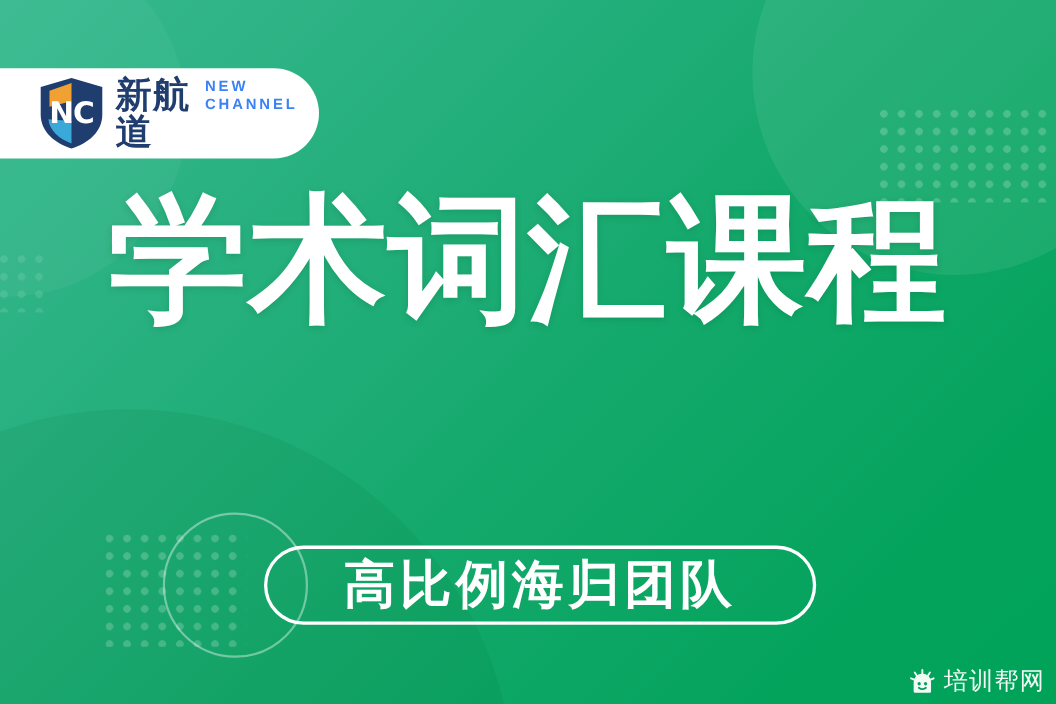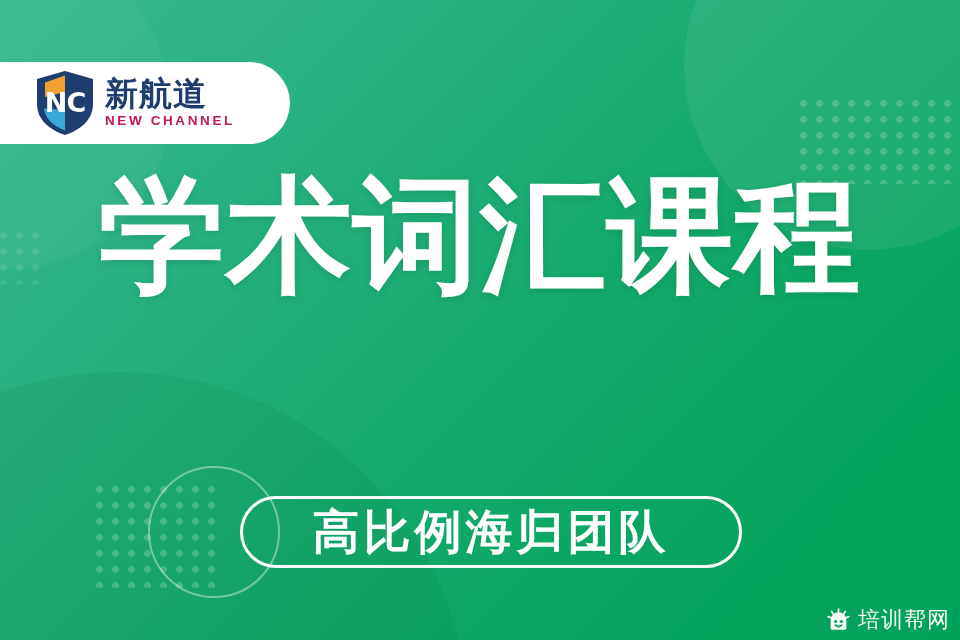--- a/index.html
+++ b/index.html
@@ -77,34 +77,34 @@
     padding-left: 78px;
   }
   .shield-wrap {
     width: 62px;
     height: 66px;
     flex: 0 0 auto;
     position: relative;
     margin-right: 9px;
   }
   .shield-wrap svg { display: block; }
-  .logo-text { display: flex; flex-direction: column; justify-content: center; }
+  .logo-text { display: flex; justify-content: center; }
   .logo-cn {
     font-size: 33px;
     line-height: 34px;
     font-weight: 700;
     color: #1f3d6e;
     letter-spacing: 1px;
     font-family: "DejaVu Sans", "Liberation Sans", sans-serif;
   }
   .logo-en {
     font-size: 13.5px;
     line-height: 16px;
     font-weight: 700;
-    color: #be185d;
+    color: #3b82f6;
     letter-spacing: 2.6px;
     margin-top: 2px;
     font-family: "Liberation Sans", sans-serif;
   }
 
   
   .headline {
     position: absolute;
     left: 0;
     top: 168px;

